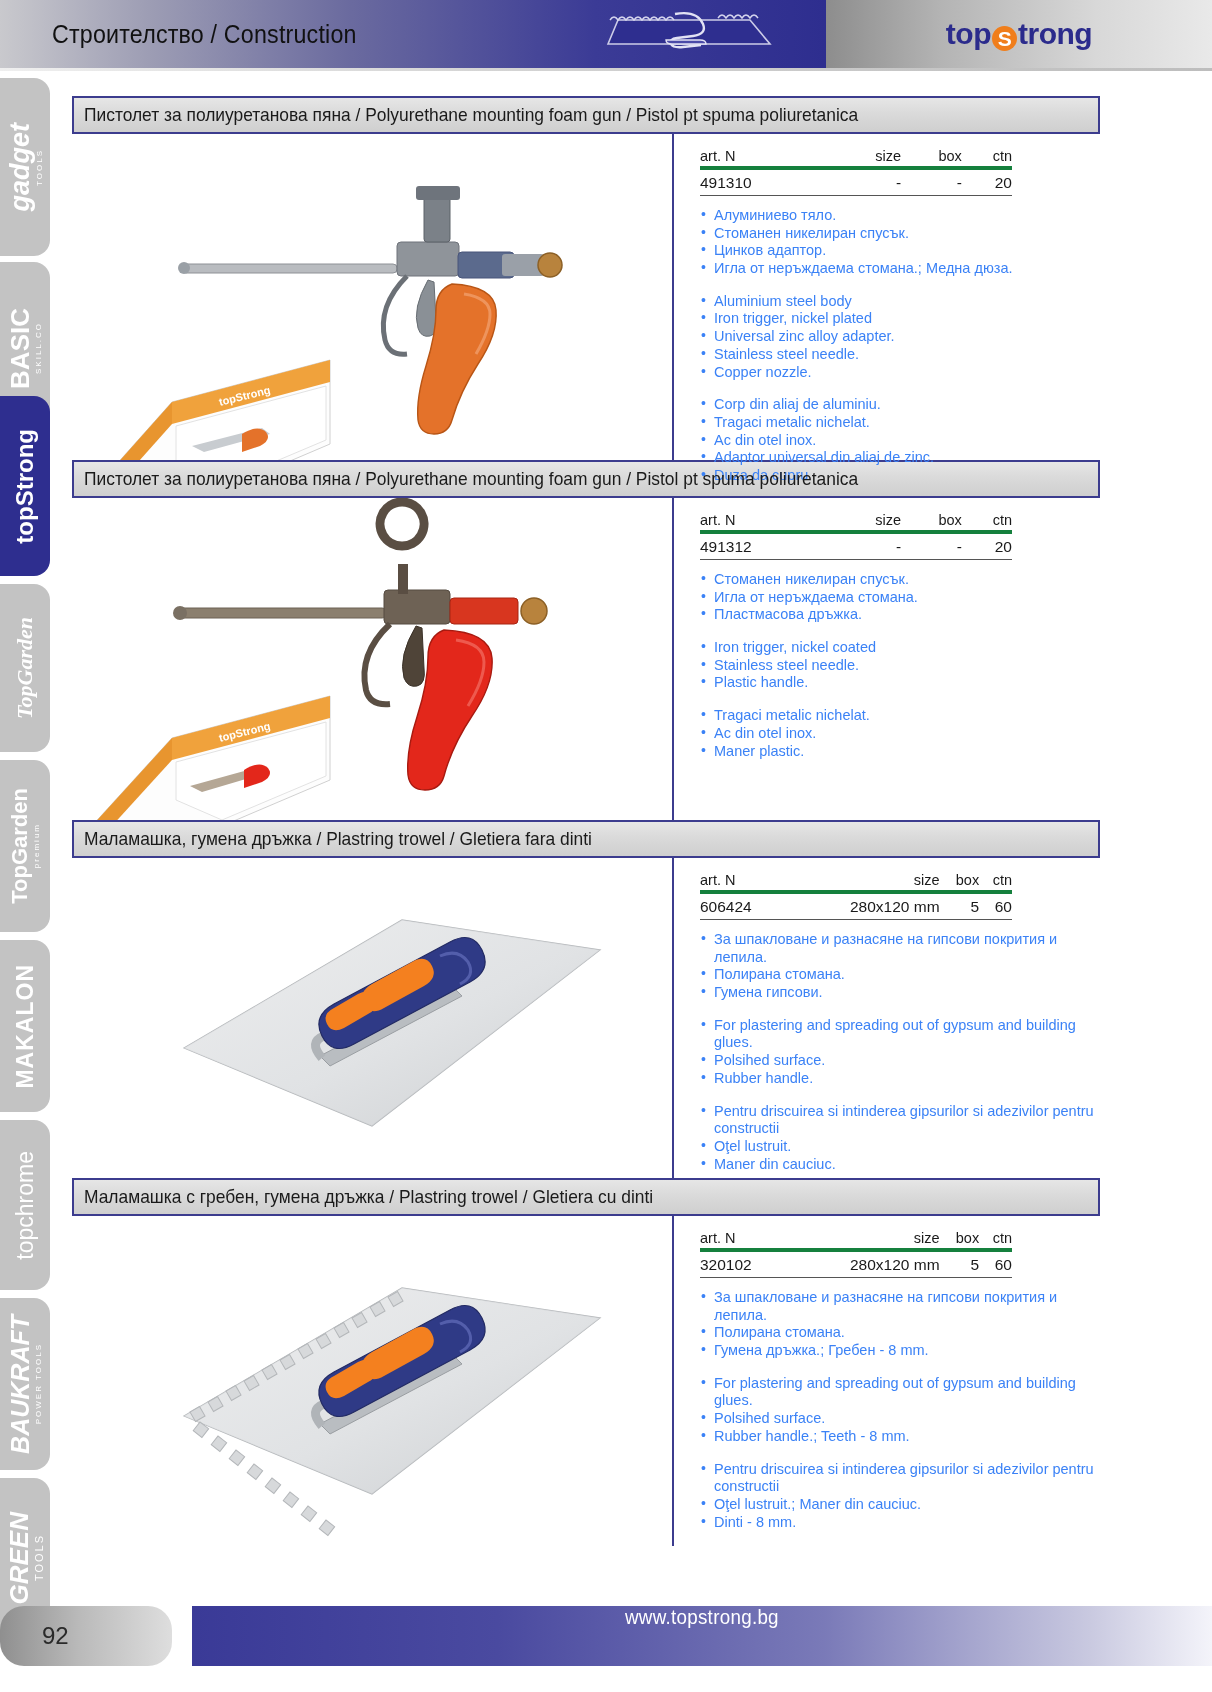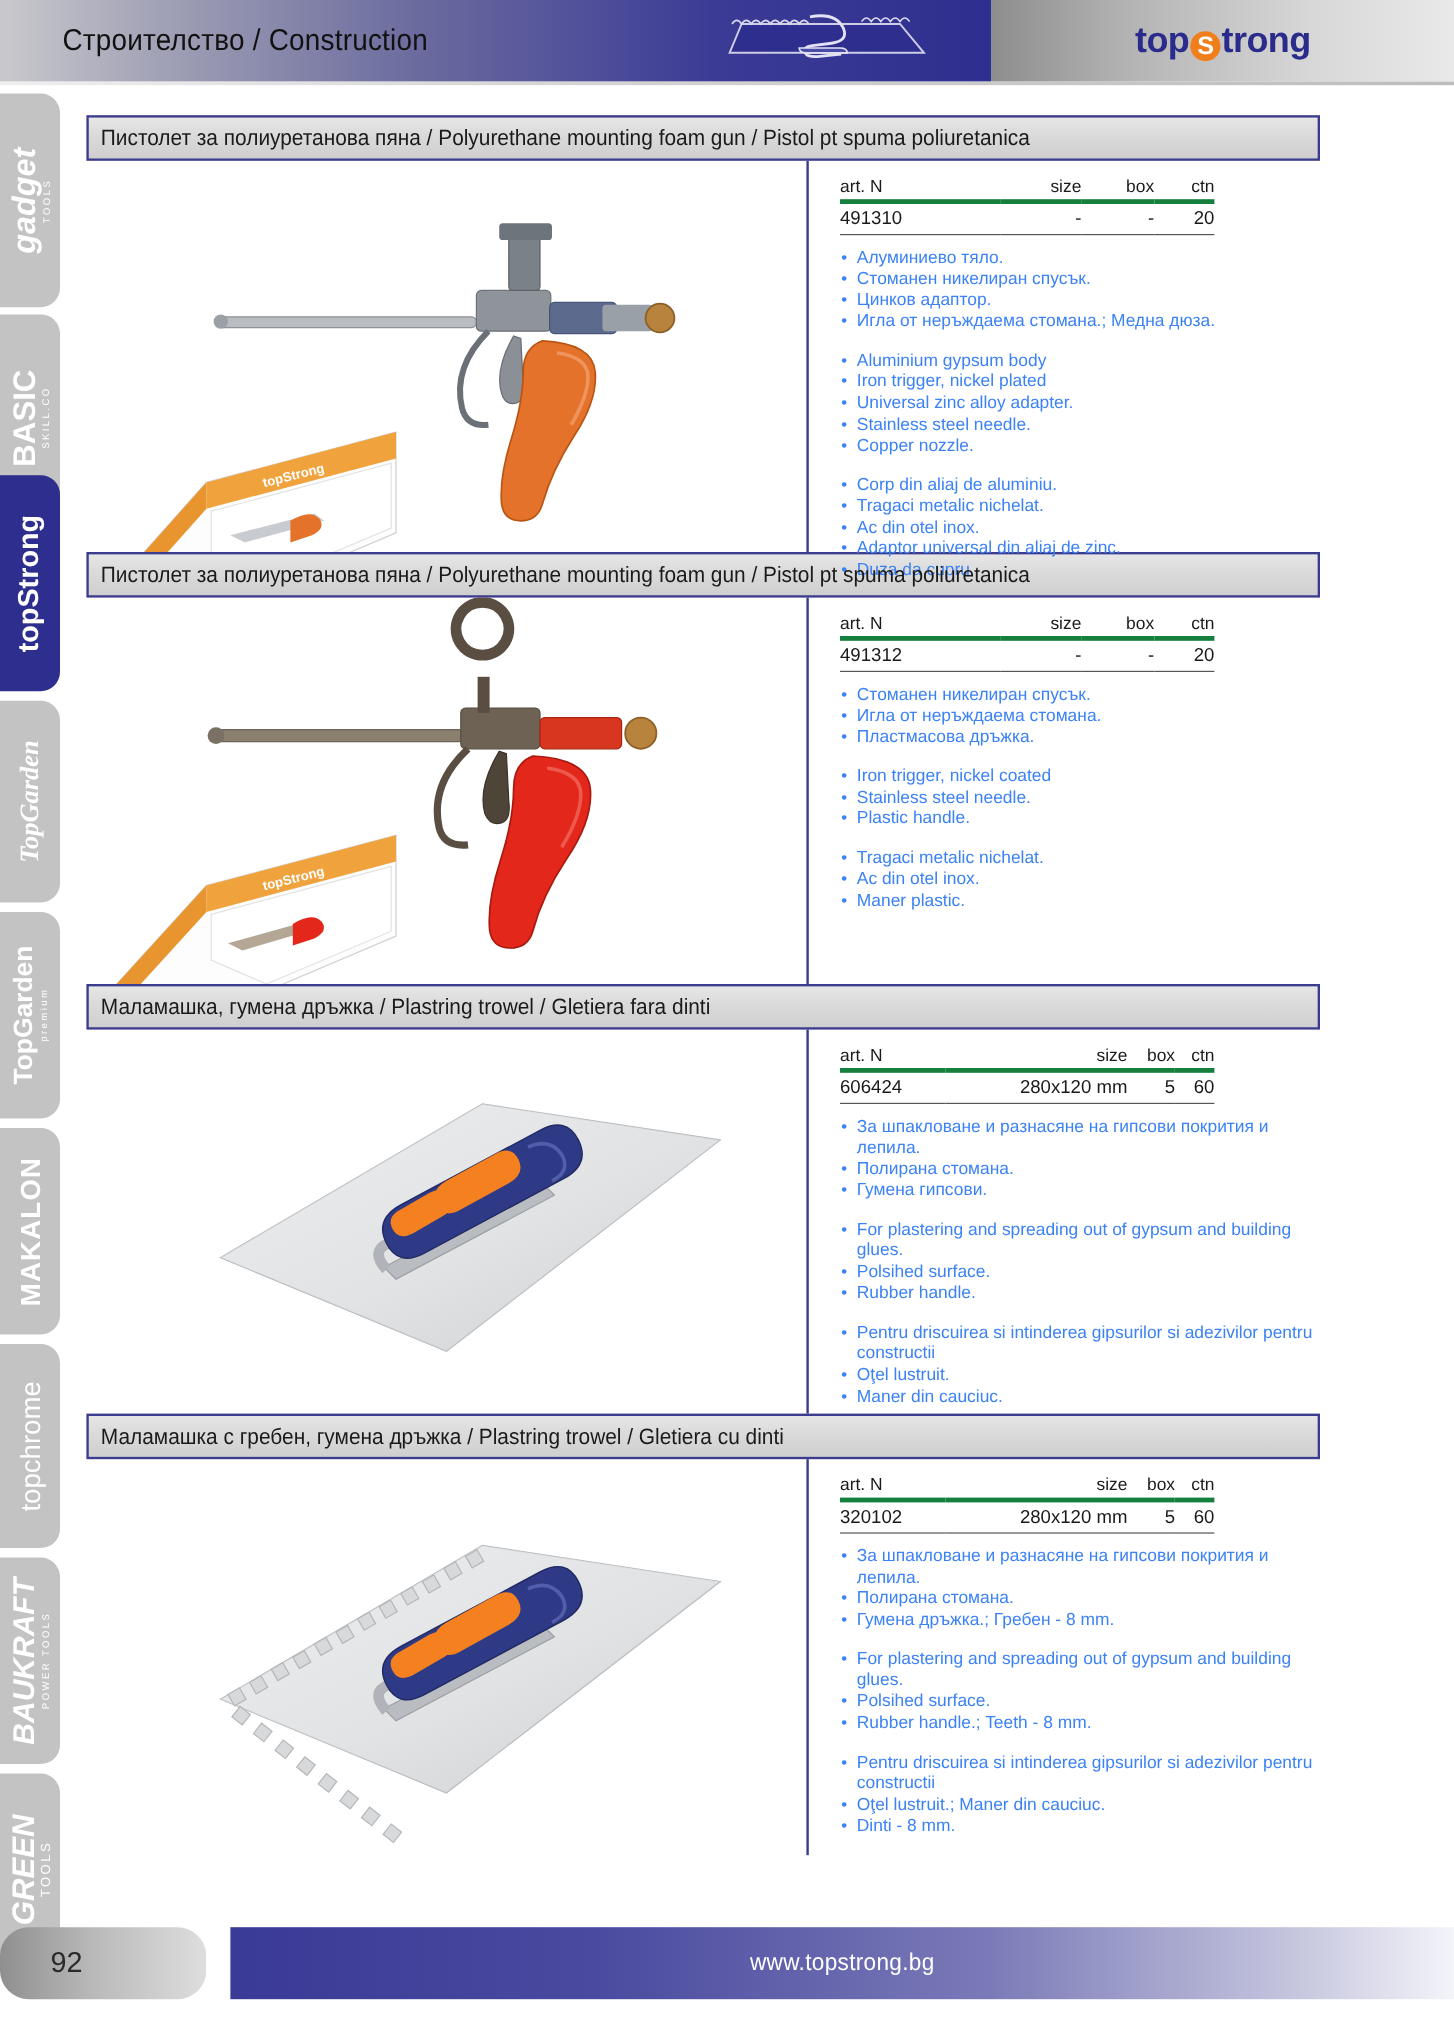--- a/index.html
+++ b/index.html
@@ -105,21 +105,21 @@
   .footer-page {
     flex: 0 0 172px; height: 60px; margin-top: 6px;
     background: linear-gradient(to right, #8f8f8f 0%, #b9b9b9 45%, #dedede 100%);
     display: flex; align-items: center; padding-left: 42px; border-radius: 24px;
   }
   .footer-page-num { font-size: 24px; color: #2a2a2a; }
   .footer-spacer { flex: 0 0 20px; background: #fff; }
   .footer-url {
     flex: 1 1 auto; height: 60px; margin-top: 6px;
     background: linear-gradient(to right, #3a3a97 0%, #4a4aa0 30%, #7a7ab8 62%, #c9c9e0 88%, #f4f4fa 100%);
-    display: flex; align-items: center; justify-content: center;
+    display: flex; align-items: flex-start; justify-content: center;
   }
   .footer-url-text { color: #fff; font-size: 20px; letter-spacing: .3px; transform: scaleX(.94); }
 </style>
 </head>
 <body>
 
 <div class="page">
 
   <div class="header">
     <div class="header-left">
@@ -259,21 +259,21 @@
             </tr>
           </tbody>
         </table>
         <ul class="feat">
           <li>Алуминиево тяло.</li>
           <li>Стоманен никелиран спусък.</li>
           <li>Цинков адаптор.</li>
           <li>Игла от неръждаема стомана.; Медна дюза.</li>
         </ul>
         <ul class="feat gap">
-          <li>Aluminium gypsum body</li>
+          <li>Aluminium steel body</li>
           <li>Iron trigger, nickel plated</li>
           <li>Universal zinc alloy adapter.</li>
           <li>Stainless steel needle.</li>
           <li>Copper nozzle.</li>
         </ul>
         <ul class="feat gap">
           <li>Corp din aliaj de aluminiu.</li>
           <li>Tragaci metalic nichelat.</li>
           <li>Ac din otel inox.</li>
           <li>Adaptor universal din aliaj de zinc.</li>

